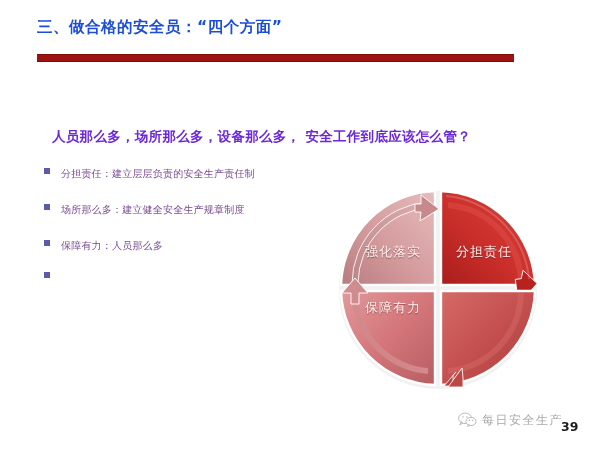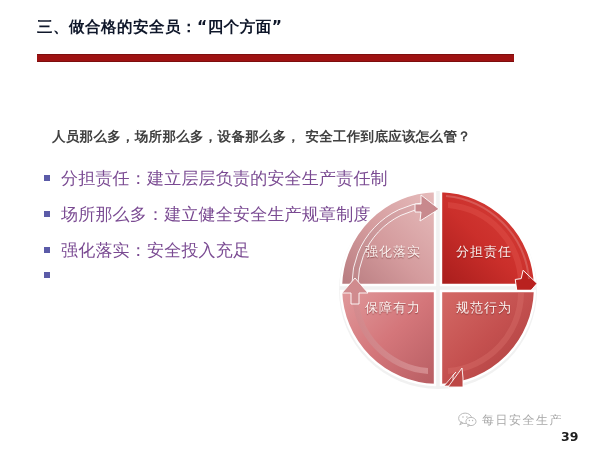--- a/index.html
+++ b/index.html
@@ -22,21 +22,21 @@
   
   #title-block {
     position: absolute;
     left: 37px;
     top: 18px;
     width: 480px;
   }
   #slide-title {
     font-size: 15.5px;
     font-weight: bold;
-    color: #0f172a;
+    color: #1d4ed8;
     letter-spacing: 0.5px;
     line-height: 1.2;
     white-space: nowrap;
   }
   #title-rule {
     position: absolute;
     left: 37px;
     top: 54px;
     width: 477px;
     height: 6px;
@@ -45,21 +45,21 @@
     border-bottom: 1px solid #7d0d0d;
   }
 
   
   #lead-question {
     position: absolute;
     left: 52px;
     top: 128px;
     font-size: 13.5px;
     font-weight: bold;
-    color: #404040;
+    color: #6d28d9;
     letter-spacing: 0.3px;
     white-space: nowrap;
   }
 
   
   #bullet-list {
     position: absolute;
     left: 44px;
     top: 167px;
     width: 330px;
@@ -72,21 +72,21 @@
   .bullet-marker {
     width: 6px;
     height: 6px;
     background: #5b5ba8;
     margin-right: 11px;
     flex: 0 0 auto;
     position: relative;
     top: -3px;
   }
   .bullet-text {
-    font-size: 17px;
+    font-size: 10px;
     color: #7a4a92;
     letter-spacing: 0.2px;
     white-space: nowrap;
   }
 
   
   #cycle-diagram {
     position: absolute;
     left: 332px;
     top: 182px;
@@ -135,21 +135,20 @@
     letter-spacing: 1.5px;
     white-space: nowrap;
   }
   #page-number {
     position: absolute;
     left: 561px;
     top: 419px;
     font-size: 12.5px;
     font-weight: bold;
     color: #1d1d1d;
-    margin-top: 10px;
   }
 </style>
 </head>
 <body>
 
 <div id="slide">
 
   <div id="title-block">
     <div id="slide-title">三、做合格的安全员：“四个方面”</div>
   </div>
@@ -161,21 +160,21 @@
     <div class="bullet-row">
       <span class="bullet-marker"></span>
       <span class="bullet-text">分担责任：建立层层负责的安全生产责任制</span>
     </div>
     <div class="bullet-row">
       <span class="bullet-marker"></span>
       <span class="bullet-text">场所那么多：建立健全安全生产规章制度</span>
     </div>
     <div class="bullet-row">
       <span class="bullet-marker"></span>
-      <span class="bullet-text">强化落实：安全投入充足</span>
+      <span class="bullet-text">保障有力：人员那么多</span>
     </div>
     <div class="bullet-row">
       <span class="bullet-marker"></span>
     </div>
   </div>
 
   <div id="cycle-diagram">
     <svg viewBox="0 0 212 212" xmlns="http://www.w3.org/2000/svg">
       <defs>
         <linearGradient id="gradTL" x1="0" y1="1" x2="1" y2="0">
@@ -235,21 +234,20 @@
         <polygon points="124,190 112,204 121,204 121,193" fill="#b5403f" stroke="#ffffff" stroke-width="0.8"></polygon>
         <polygon points="130,186 116,205 131,205 131,196" fill="#bd4745" stroke="#ffffff" stroke-width="0.9"></polygon>
       </g>
 
       <path d="M 114 14 A 92 92 0 0 1 197 97" fill="none" stroke="#ffffff" stroke-width="2" opacity="0.18"></path>
     </svg>
 
     <div class="quad-label" id="label-tr">分担责任</div>
     <div class="quad-label" id="label-tl">强化落实</div>
     <div class="quad-label" id="label-bl">保障有力</div>
-    <div class="quad-label" id="label-br">规范行为</div>
   </div>
 
   <div id="footer-watermark">
     <span id="wechat-icon">
       <svg viewBox="0 0 24 19" xmlns="http://www.w3.org/2000/svg">
         <ellipse cx="9" cy="8" rx="8.2" ry="6.6" fill="none" stroke="#8a8a8a" stroke-width="1.2"></ellipse>
         <path d="M4.2 12.4 L2.2 16.2 L6.2 14.1 Z" fill="none" stroke="#8a8a8a" stroke-width="1.2"></path>
         <circle cx="6.3" cy="6.4" r="1" fill="#8a8a8a"></circle>
         <circle cx="11.3" cy="6.4" r="1" fill="#8a8a8a"></circle>
         <ellipse cx="16.4" cy="12" rx="6.4" ry="5.2" fill="#ffffff" stroke="#8a8a8a" stroke-width="1.2"></ellipse>

